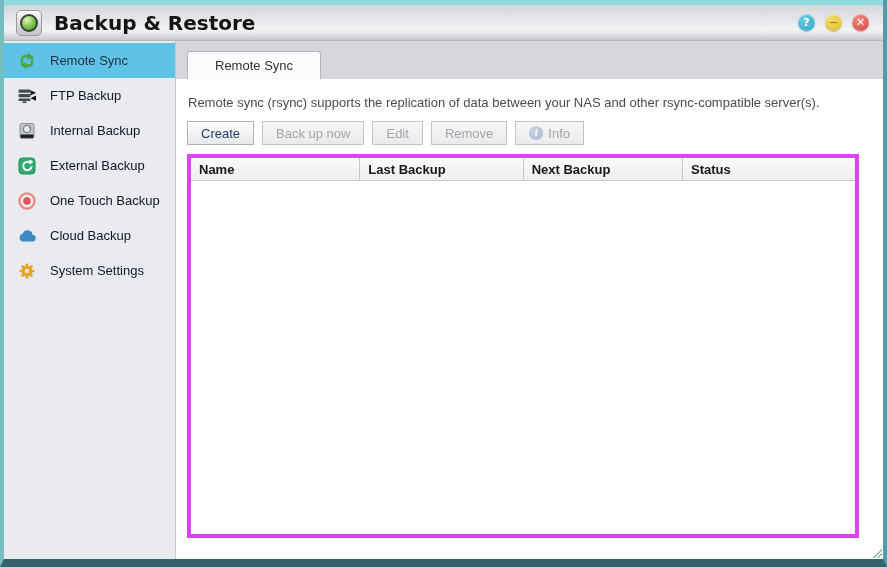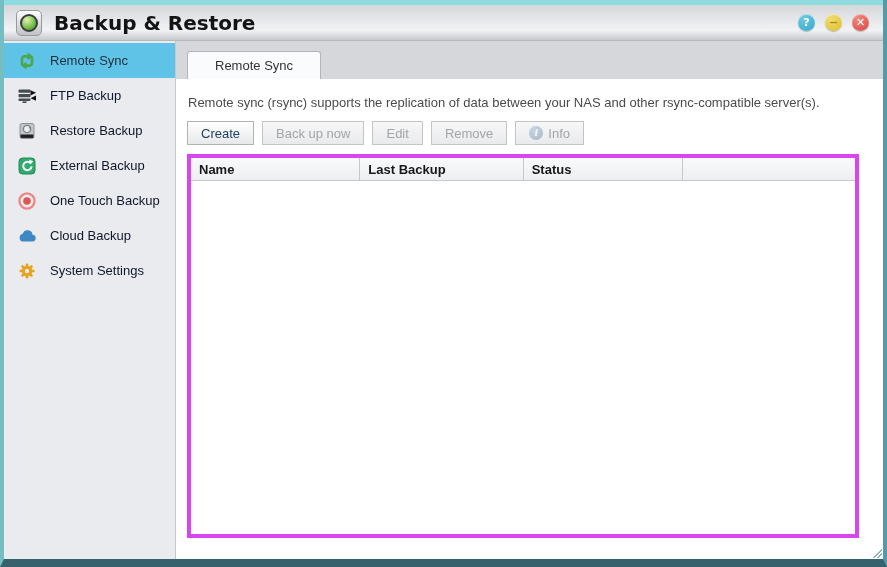--- a/index.html
+++ b/index.html
@@ -183,21 +183,21 @@
 
       <div class="side-item">
         <span class="side-icon">
           <svg width="20" height="20" viewBox="0 0 20 20">
             <rect x="3" y="2.5" width="14" height="15" rx="2" fill="#c3c7cb" stroke="#8e9296"></rect>
             <rect x="3.6" y="13.5" width="12.8" height="3.4" fill="#1d1f21"></rect>
             <circle cx="10" cy="8" r="3.6" fill="#eceef0" stroke="#7d8287" stroke-width="1.4"></circle>
             <path d="M12.5 5.2 L14.6 7 L11.8 7.6 Z" fill="#7d8287"></path>
           </svg>
         </span>
-        <span>Restore Backup</span>
+        <span>Internal Backup</span>
       </div>
 
       <div class="side-item">
         <span class="side-icon">
           <svg width="20" height="20" viewBox="0 0 20 20">
             <rect x="2" y="2" width="16" height="16" rx="3.5" fill="#2fac6e" stroke="#1f8a54"></rect>
             <path d="M13.6 7.2 a4.2 4.2 0 1 0 1 3.2" fill="none" stroke="#fff" stroke-width="2"></path>
             <path d="M12.2 3.4 L16.4 5.6 L13 8.4 Z" fill="#fff"></path>
           </svg>
         </span>
@@ -257,20 +257,21 @@
           <button class="btn" disabled="">
             <span class="info-glyph">i</span>
             <span>Info</span>
           </button>
         </div>
 
         <div class="table">
           <div class="thead">
             <div class="th">Name</div>
             <div class="th">Last Backup</div>
+            <div class="th">Next Backup</div>
             <div class="th">Status</div>
           </div>
           <div class="tbody"></div>
         </div>
       </div>
     </div>
 
   </div>
 
   <div class="grip"></div>

